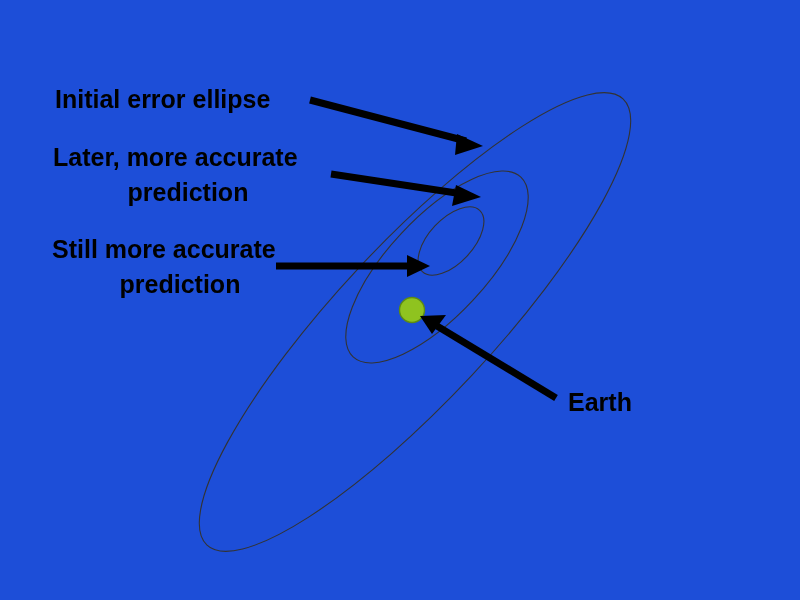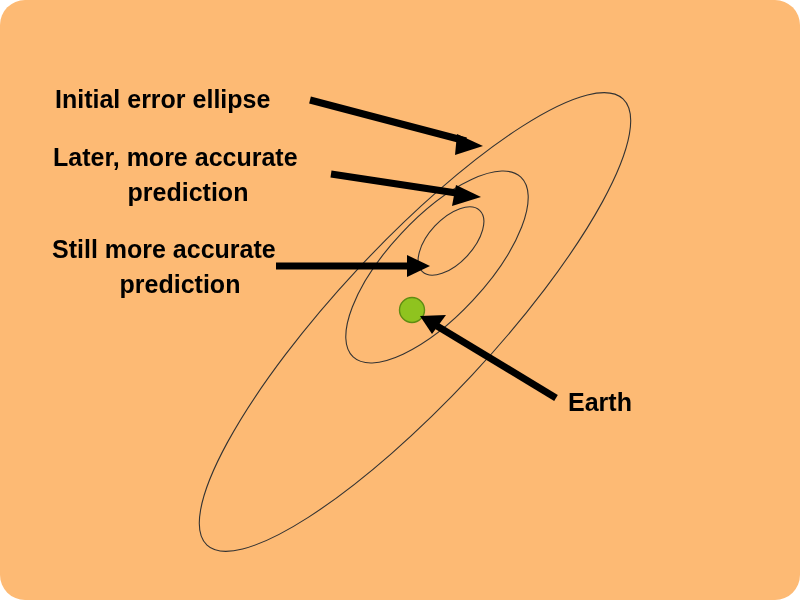--- a/index.html
+++ b/index.html
@@ -11,22 +11,21 @@
   body {
     width: 800px;
     height: 600px;
     overflow: hidden;
     font-family: "Liberation Sans", sans-serif;
   }
   #diagram-root {
     position: relative;
     width: 800px;
     height: 600px;
-    background: #fdba74;
-    border-radius: 25px;
+    background: #1d4ed8;
   }
   #diagram-svg {
     position: absolute;
     top: 0;
     left: 0;
     width: 800px;
     height: 600px;
     display: block;
   }
   .label-text {

